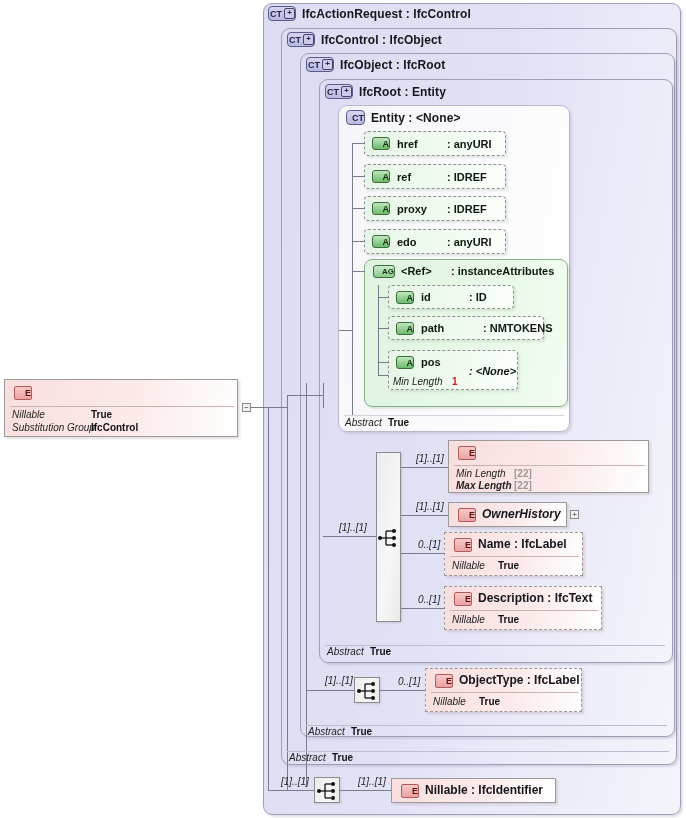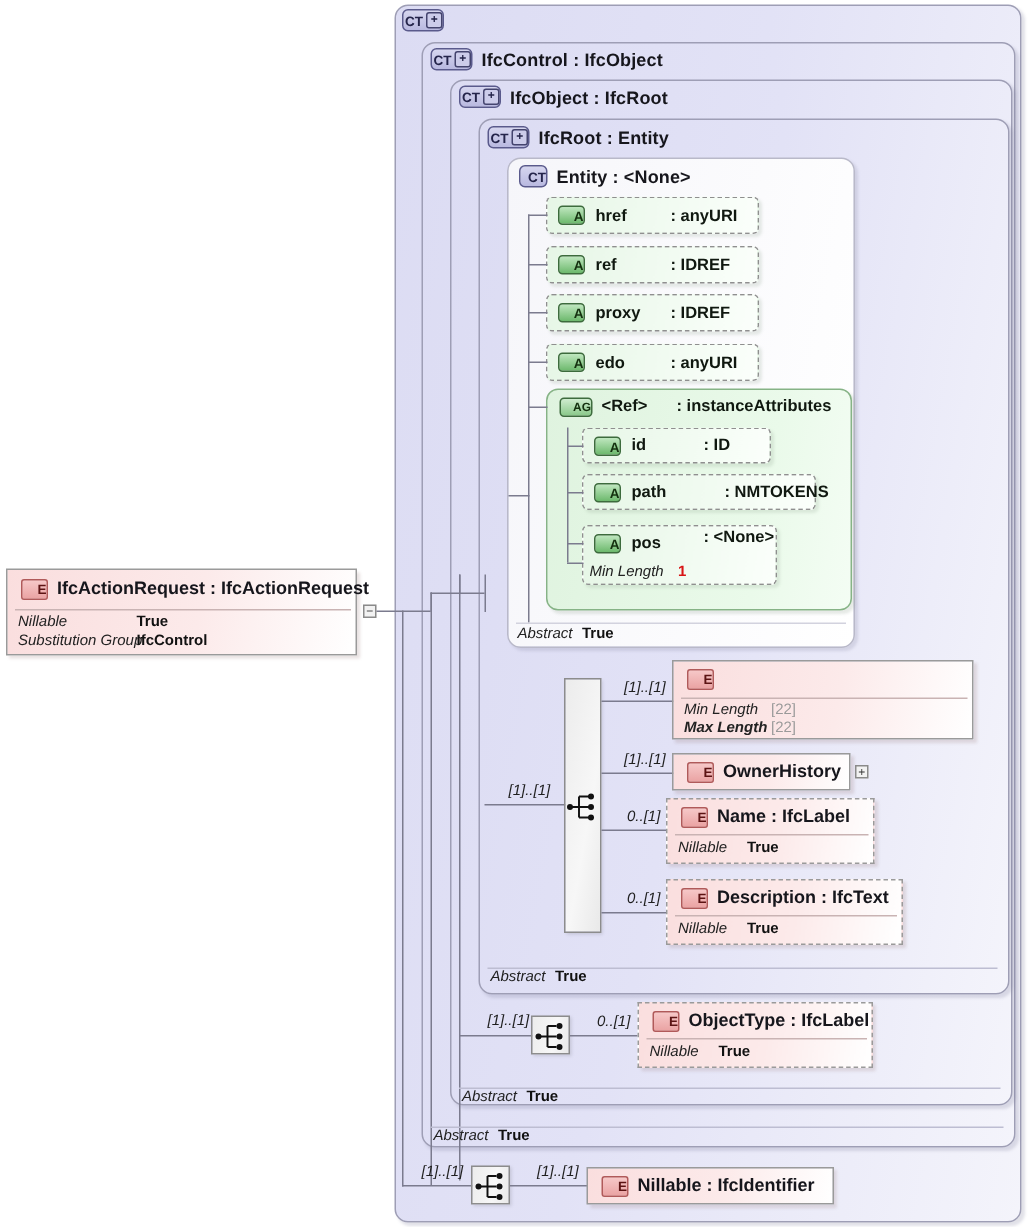--- a/index.html
+++ b/index.html
@@ -81,21 +81,21 @@
     position:absolute;box-sizing:border-box;
     background:linear-gradient(100deg,#fadede,#fceaea 55%,#ffffff);
     box-shadow:2px 2px 2px rgba(150,120,120,.22);
   }
   .elem.solid{border:1px solid #9a9a9a;}
   .elem.dashed{border:1px dashed #9a9a9a;}
   .elem .etitle{position:absolute;font-weight:bold;font-size:12px;color:#16161c;white-space:nowrap;}
   .elem .rule{position:absolute;height:0;border-top:1px solid #c9b3b3;}
   .prop-k{position:absolute;font-style:italic;font-size:10px;color:#222;white-space:nowrap;}
   .prop-v{position:absolute;font-weight:bold;font-size:10px;color:#111;white-space:nowrap;}
-  .prop-v.gray{color:#9a9a9a;font-weight:normal;}
+  .prop-v.gray{color:#9a9a9a;font-weight:bold;}
   .prop-v.red{color:#d81515;font-weight:bold;}
 
   
   .absrule{position:absolute;height:0;border-top:1px solid #bdbdd2;}
   .absrule.light{border-top:1px solid #d2d2de;}
 
   
   .h{position:absolute;height:0;border-top:1px solid #7b7b8e;}
   .v{position:absolute;width:0;border-left:1px solid #7b7b8e;}
 
@@ -127,20 +127,21 @@
 
   <div class="panel" style="left:263px;top:3px;width:418px;height:812px;"></div>
   <div class="panel" style="left:281px;top:28px;width:396px;height:737px;"></div>
   <div class="panel" style="left:300px;top:53px;width:375px;height:684px;"></div>
   <div class="panel" style="left:319px;top:79px;width:354px;height:584px;"></div>
   <div class="panel-inner" style="left:338px;top:105px;width:232px;height:327px;"></div>
 
   <div class="badge badge-ct" style="left:268px;top:6px;">
     CT<span class="plus">+</span>
   </div>
+  <div class="panel-title" style="left:302px;top:7px;">IfcActionRequest : IfcControl</div>
 
   <div class="badge badge-ct" style="left:287px;top:32px;">
     CT<span class="plus">+</span>
   </div>
   <div class="panel-title" style="left:321px;top:33px;">IfcControl : IfcObject</div>
 
   <div class="badge badge-ct" style="left:306px;top:57px;">
     CT<span class="plus">+</span>
   </div>
   <div class="panel-title" style="left:340px;top:58px;">IfcObject : IfcRoot</div>
@@ -148,21 +149,20 @@
   <div class="badge badge-ct" style="left:325px;top:84px;">
     CT<span class="plus">+</span>
   </div>
   <div class="panel-title" style="left:359px;top:85px;">IfcRoot    : Entity</div>
 
   <div class="badge badge-ct noplus" style="left:346px;top:110px;">CT</div>
   <div class="panel-title" style="left:371px;top:111px;">Entity     : &lt;None&gt;</div>
 
   <div class="elem solid" style="left:4px;top:379px;width:234px;height:58px;">
     <div class="badge badge-e" style="left:9px;top:6px;">E</div>
-    <div class="etitle" style="left:33px;top:5px;">IfcActionRequest : IfcActionRequest</div>
     <div class="rule" style="left:5px;top:26px;width:224px;"></div>
     <div class="prop-k" style="left:7px;top:29px;">Nillable</div>
     <div class="prop-v" style="left:86px;top:29px;">True</div>
     <div class="prop-k" style="left:7px;top:42px;">Substitution Group</div>
     <div class="prop-v" style="left:86px;top:42px;">IfcControl</div>
   </div>
   <div class="pm" style="left:242px;top:403px;">−</div>
 
   <div class="h" style="left:251px;top:407px;width:36px;"></div>
   <div class="v" style="left:287px;top:395px;height:13px;"></div>
@@ -222,21 +222,21 @@
   <div class="attr" style="left:388px;top:316px;width:156px;height:24px;">
     <div class="badge badge-a" style="left:7px;top:5px;">A</div>
     <div class="nm" style="left:32px;top:5px;">path</div>
     <div class="ty" style="left:94px;top:5px;">: NMTOKENS</div>
   </div>
   <div class="h" style="left:378px;top:328px;width:11px;"></div>
 
   <div class="attr" style="left:388px;top:350px;width:130px;height:40px;">
     <div class="badge badge-a" style="left:7px;top:5px;">A</div>
     <div class="nm" style="left:32px;top:5px;">pos</div>
-    <div class="ty" style="left:80px;top:1px;">: &lt;None&gt;</div>
+    <div class="ty" style="left:80px;top:14px;font-style:italic;">: &lt;None&gt;</div>
     <div class="rule" style="left:4px;top:22px;width:122px;border-top-color:#9bbf9b;"></div>
     <div class="prop-k" style="left:4px;top:25px;">Min Length</div>
     <div class="prop-v red" style="left:63px;top:25px;">1</div>
   </div>
   <div class="h" style="left:378px;top:362px;width:11px;"></div>
   <div class="h" style="left:378px;top:375px;width:11px;"></div>
 
   <div class="absrule light" style="left:344px;top:415px;width:220px;"></div>
   <div class="prop-k" style="left:345px;top:417px;">Abstract</div>
   <div class="prop-v" style="left:388px;top:417px;">True</div>
@@ -266,21 +266,21 @@
     <div class="prop-k" style="left:7px;top:27px;">Min Length</div>
     <div class="prop-v gray" style="left:65px;top:27px;">[22]</div>
     <div class="prop-k" style="left:7px;top:39px;font-weight:bold;">Max Length</div>
     <div class="prop-v gray" style="left:65px;top:39px;">[22]</div>
   </div>
 
   <div class="occ" style="left:416px;top:501px;">[1]..[1]</div>
   <div class="h" style="left:401px;top:515px;width:48px;"></div>
   <div class="elem solid" style="left:448px;top:502px;width:119px;height:25px;">
     <div class="badge badge-e" style="left:9px;top:5px;">E</div>
-    <div class="etitle" style="left:33px;top:4px;">OwnerHistory</div>
+    <div class="etitle" style="left:33px;top:4px;font-style:italic;">OwnerHistory</div>
   </div>
   <div class="pm" style="left:570px;top:510px;">+</div>
 
   <div class="occ" style="left:418px;top:539px;">0..[1]</div>
   <div class="h" style="left:401px;top:553px;width:44px;"></div>
   <div class="elem dashed" style="left:444px;top:532px;width:139px;height:44px;">
     <div class="badge badge-e" style="left:9px;top:5px;">E</div>
     <div class="etitle" style="left:33px;top:4px;">Name      : IfcLabel</div>
     <div class="rule" style="left:5px;top:23px;width:129px;"></div>
     <div class="prop-k" style="left:7px;top:27px;">Nillable</div>

